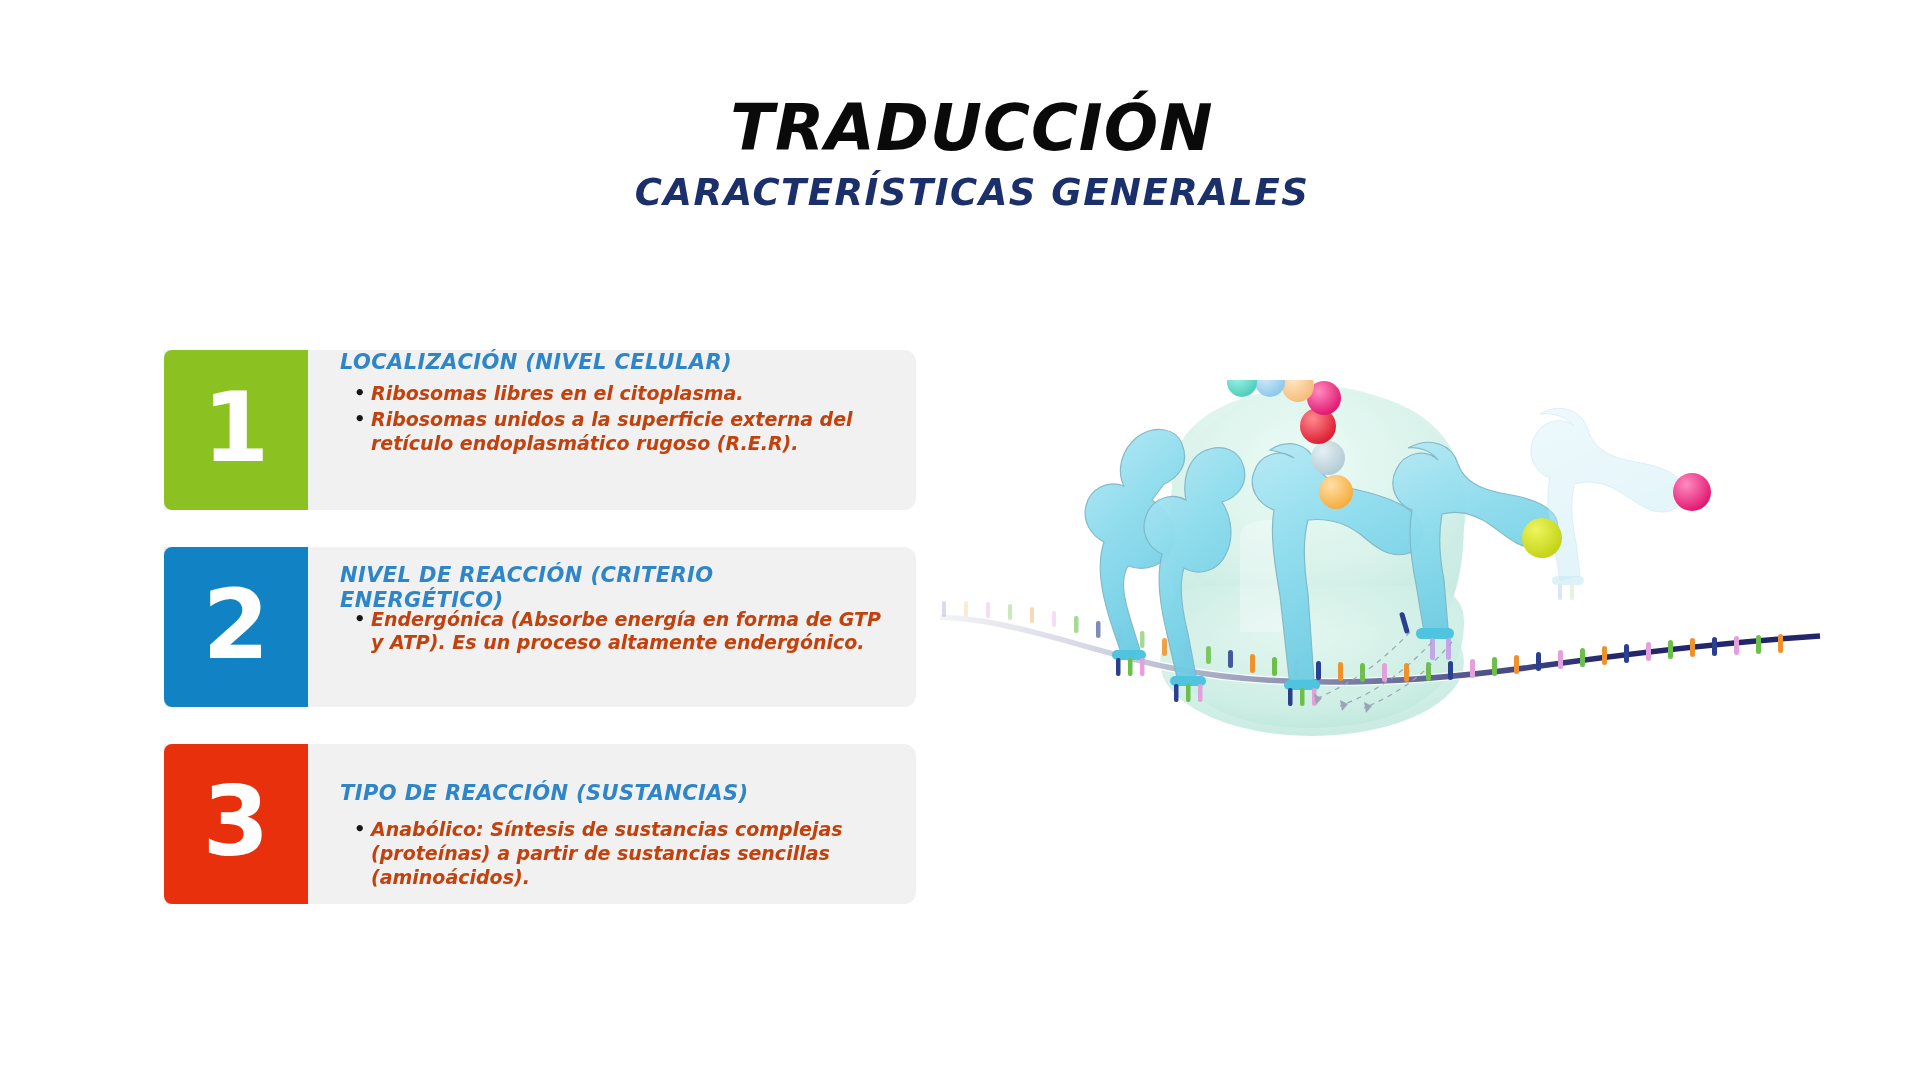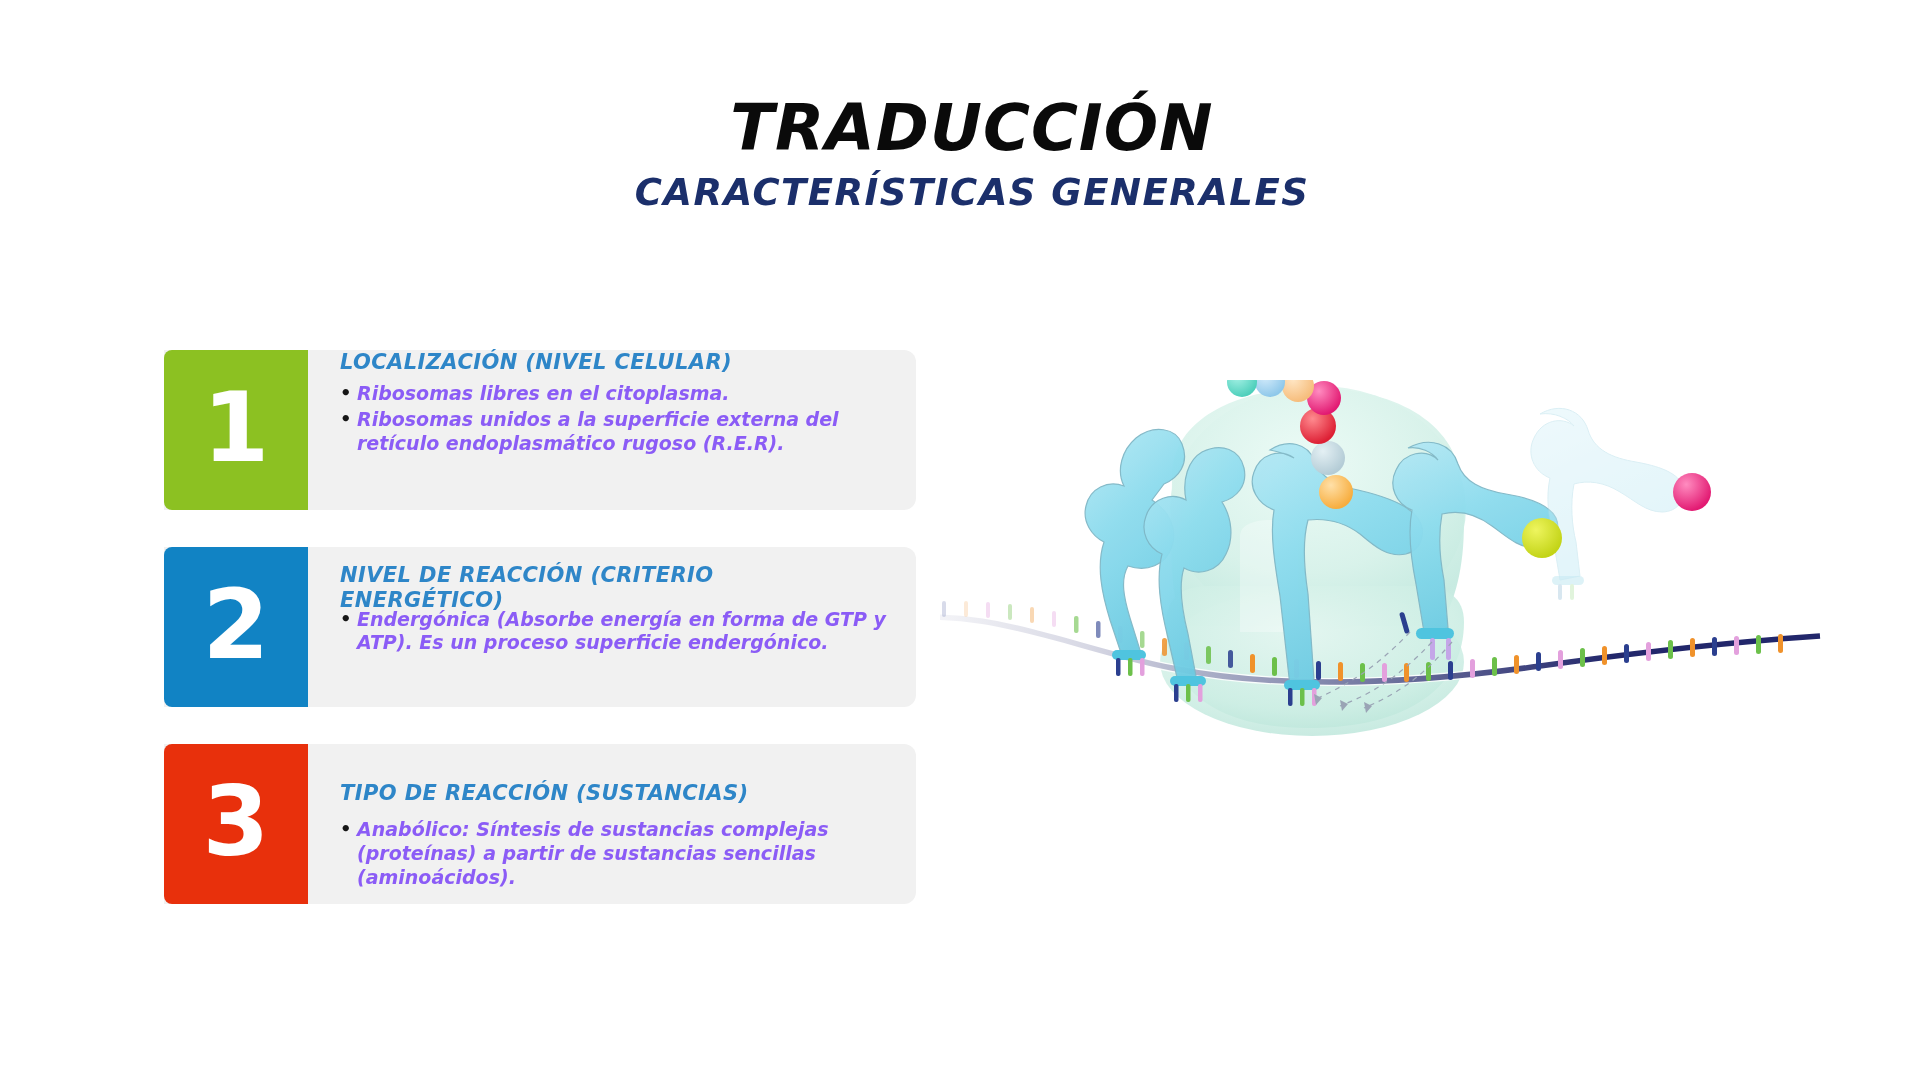--- a/index.html
+++ b/index.html
@@ -46,24 +46,24 @@
   .badge.red{background:#E8300C;}
 
   .card-body{position:absolute;left:176px;top:0;width:560px;height:160px;}
   .card-heading{
     font-family:"DejaVu Sans", sans-serif;
     font-size:21px;font-weight:700;font-style:italic;
     color:#2E86C8;letter-spacing:.4px;line-height:1.18;
     margin:0;
   }
   .card-list{
-    list-style:none;margin:0;padding:0;
+    list-style:none;margin:14px;padding:0;
     font-family:"DejaVu Sans", sans-serif;
     font-size:19px;font-weight:700;font-style:italic;
-    color:#8b5cf6;line-height:1.26;
+    color:#c2410c;line-height:1.26;
   }
   .card-list li{position:relative;padding-left:17px;margin-top:2px;}
   .card-list li::before{
     content:"\2022";position:absolute;left:0;top:0;color:#161616;font-size:18px;
   }
   
   .card1 .card-list{margin-top:7px;}
   
   .card2 .card-heading{padding-top:16px;width:420px;}
   .card2 .card-list{margin-top:-7px;}
@@ -101,21 +101,21 @@
     </div>
 
     <div class="card card2">
       <div class="card-bg"></div>
       <div class="badge blue">
         <span>2</span>
       </div>
       <div class="card-body">
         <p class="card-heading">NIVEL DE REACCIÓN (CRITERIO ENERGÉTICO)</p>
         <ul class="card-list">
-          <li>Endergónica (Absorbe energía en forma de GTP y ATP). Es un proceso superficie endergónico.</li>
+          <li>Endergónica (Absorbe energía en forma de GTP y ATP). Es un proceso altamente endergónico.</li>
         </ul>
       </div>
     </div>
 
     <div class="card card3">
       <div class="card-bg"></div>
       <div class="badge red">
         <span>3</span>
       </div>
       <div class="card-body">

